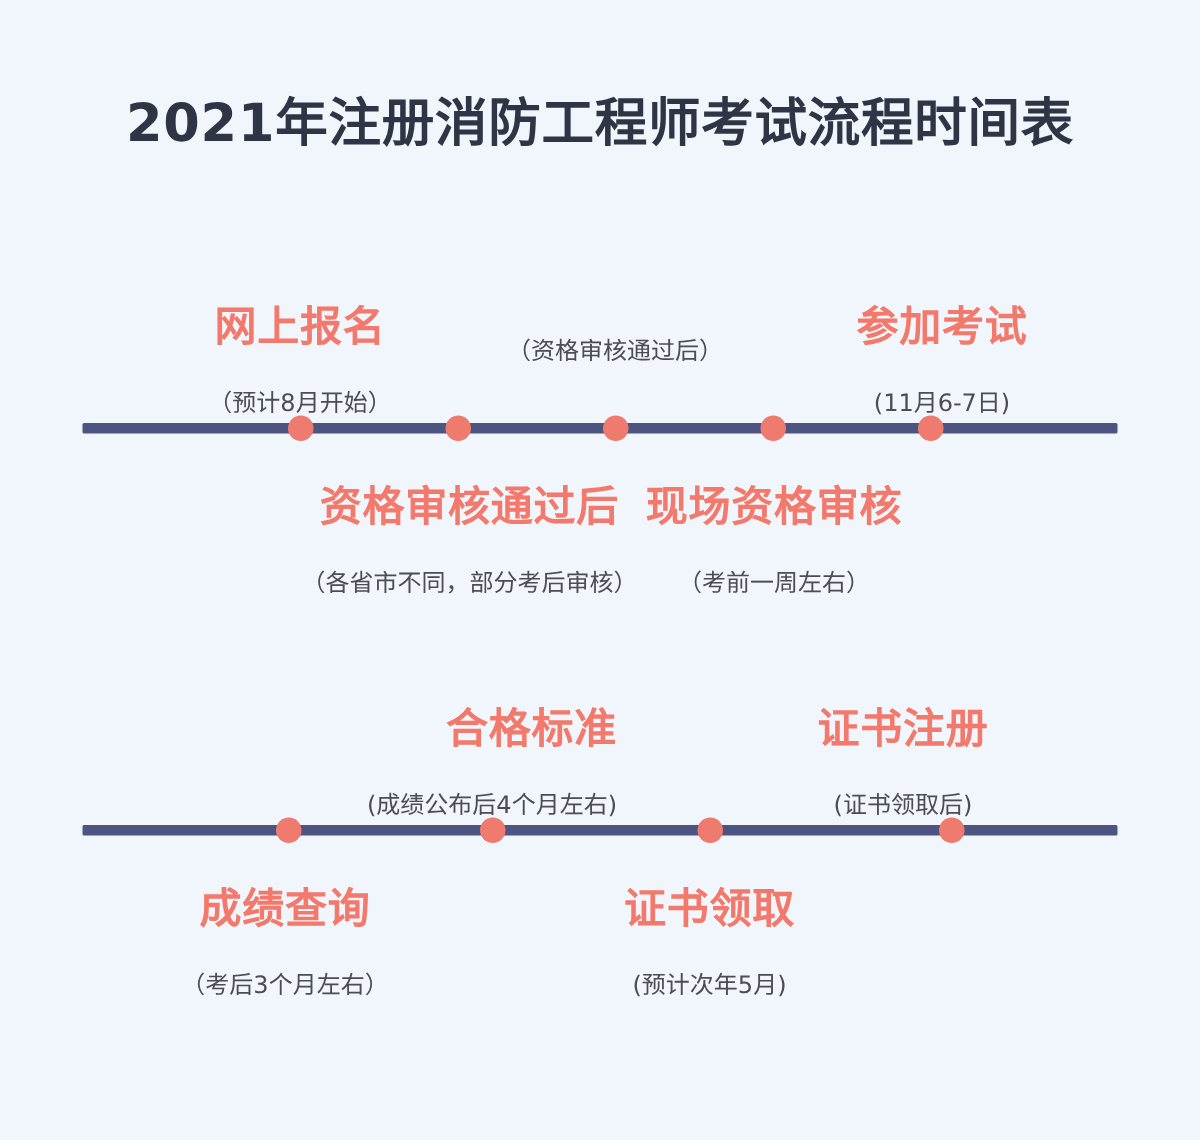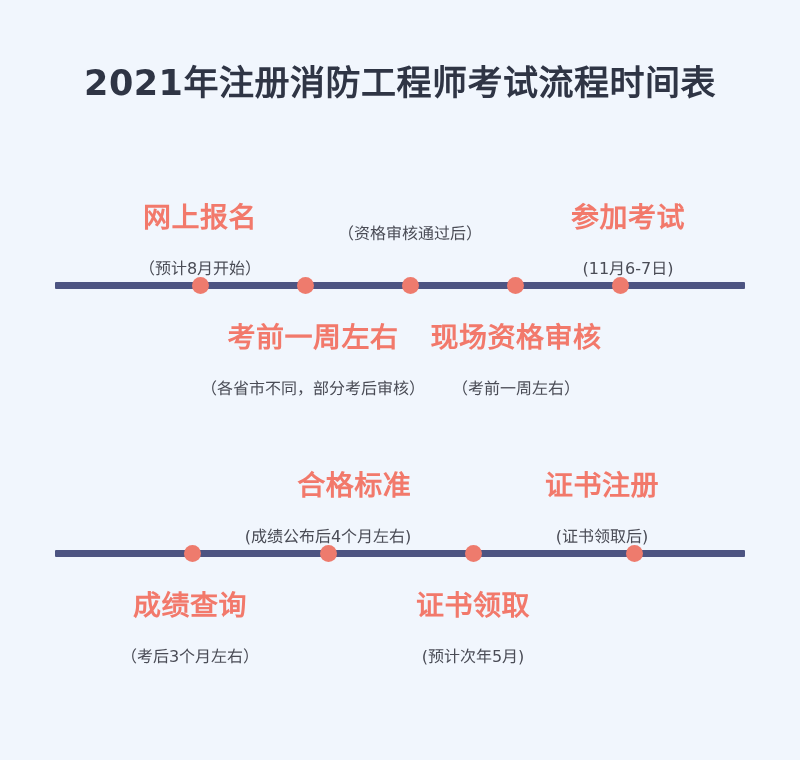--- a/index.html
+++ b/index.html
@@ -118,21 +118,21 @@
       <div class="node" style="left: 418px;"></div>
       <div class="node" style="left: 579px;"></div>
     </div>
 
   <div id="dynamic-layer">
       <div class="milestone above-top" style="left: 200px;">
         <div class="m-title">网上报名</div>
         <div class="m-sub">（预计8月开始）</div>
       </div>
       <div class="milestone below-top" style="left: 313px;">
-        <div class="m-title">考前一周左右</div>
+        <div class="m-title">资格审核通过后</div>
         <div class="m-sub">（各省市不同，部分考后审核）</div>
       </div>
       <div class="milestone above-top" style="left: 410px;">
         <div class="m-sub">（资格审核通过后）</div>
       </div>
       <div class="milestone below-top" style="left: 516px;">
         <div class="m-title">现场资格审核</div>
         <div class="m-sub">（考前一周左右）</div>
       </div>
       <div class="milestone above-top" style="left: 628px;">

